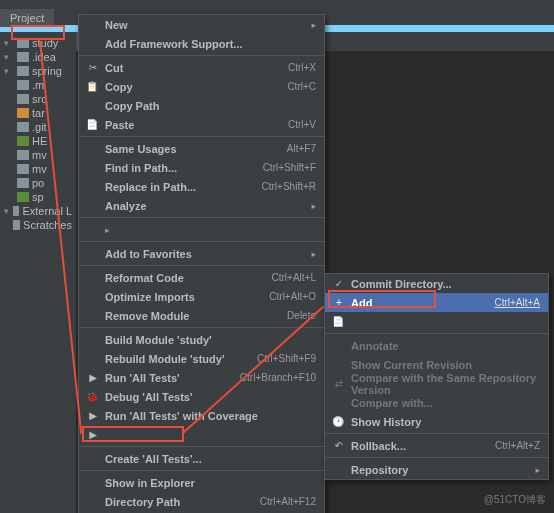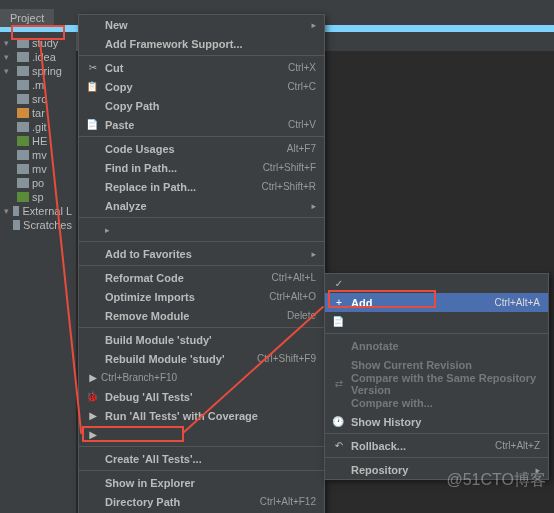--- a/index.html
+++ b/index.html
@@ -22,28 +22,28 @@
 .kw-mth { font-style: italic; }
 .tabs { display: flex; background: #3c3f41; border-bottom: 1px solid #2b2b2b; }
 .etab { padding: 4px 10px; background: #515658; color: #bbb; border-right: 1px solid #2b2b2b; font-size: 10px; }
 .ctxmenu { position: absolute; background: #3c3f41; border: 1px solid #555; box-shadow: 2px 2px 6px rgba(0,0,0,0.5); }
 .ctxmenu.main-menu { left: 78px; top: 14px; width: 247px; }
 .ctxmenu .item { display: flex; align-items: center; padding: 2px 8px 2px 6px; height: 19px; position: relative; }
 .ctxmenu .item.selected { background: #4b6eaf; color: #fff; }
 .ctxmenu .item .icon { width: 16px; display: inline-flex; justify-content: center; align-items: center; font-size: 10px; }
 .ctxmenu .item .label { flex: 1; padding-left: 4px; font-weight: bold; }
 .ctxmenu .item .shortcut { color: #999; font-size: 10px; }
-.ctxmenu .item.selected .shortcut { color: #ddd; }
+.ctxmenu .item.selected .shortcut { color: #ddd; text-decoration: underline; }
 .ctxmenu .item .sub { color: #999; margin-left: 4px; font-size: 9px; }
 .ctxmenu .sep { height: 1px; background: #555; margin: 2px 0; }
 .ctxmenu.sub-menu { left: 324px; top: 273px; width: 225px; }
 .ctxmenu .item.disabled { color: #777; }
 .redbox { position: absolute; border: 2px solid #e74c3c; pointer-events: none; }
 .redline { position: absolute; background: #e74c3c; height: 2px; transform-origin: left center; pointer-events: none; }
-.watermark { position: absolute; right: 8px; bottom: 22px; color: rgba(255,255,255,0.35); font-size: 16px; margin-left: 28px; }
+.watermark { position: absolute; right: 8px; bottom: 6px; color: rgba(255,255,255,0.35); font-size: 10px; margin-left: 28px; }
 </style>
 </head>
 <body>
 
 <div class="ide">
   <div class="topbar">
     <div class="tab active">
       <span>Project</span>
     </div>
   </div>
@@ -169,21 +169,21 @@
       <span class="label">Copy Path</span>
     </div>
     <div class="item">
       <span class="icon">📄</span>
       <span class="label">Paste</span>
       <span class="shortcut">Ctrl+V</span>
     </div>
     <div class="sep"></div>
     <div class="item">
       <span class="icon"></span>
-      <span class="label">Code Usages</span>
+      <span class="label">Same Usages</span>
       <span class="shortcut">Alt+F7</span>
     </div>
     <div class="item">
       <span class="icon"></span>
       <span class="label">Find in Path...</span>
       <span class="shortcut">Ctrl+Shift+F</span>
     </div>
     <div class="item">
       <span class="icon"></span>
       <span class="label">Replace in Path...</span>
@@ -226,20 +226,21 @@
       <span class="icon"></span>
       <span class="label">Build Module 'study'</span>
     </div>
     <div class="item">
       <span class="icon"></span>
       <span class="label">Rebuild Module 'study'</span>
       <span class="shortcut">Ctrl+Shift+F9</span>
     </div>
     <div class="item">
       <span class="icon">▶</span>
+      <span class="label">Run 'All Tests'</span>
       <span class="shortcut">Ctrl+Branch+F10</span>
     </div>
     <div class="item">
       <span class="icon">🐞</span>
       <span class="label">Debug 'All Tests'</span>
     </div>
     <div class="item">
       <span class="icon">▶</span>
       <span class="label">Run 'All Tests' with Coverage</span>
     </div>
@@ -259,20 +260,21 @@
     <div class="item">
       <span class="icon"></span>
       <span class="label">Directory Path</span>
       <span class="shortcut">Ctrl+Alt+F12</span>
     </div>
     <div class="item"></div>
   </div>
 <div class="ctxmenu sub-menu" id="submenu">
     <div class="item">
       <span class="icon">✓</span>
+      <span class="label">Commit Directory...</span>
     </div>
     <div class="item selected">
       <span class="icon">+</span>
       <span class="label">Add</span>
       <span class="shortcut">Ctrl+Alt+A</span>
     </div>
     <div class="item">
       <span class="icon">📄</span>
     </div>
     <div class="sep"></div>

